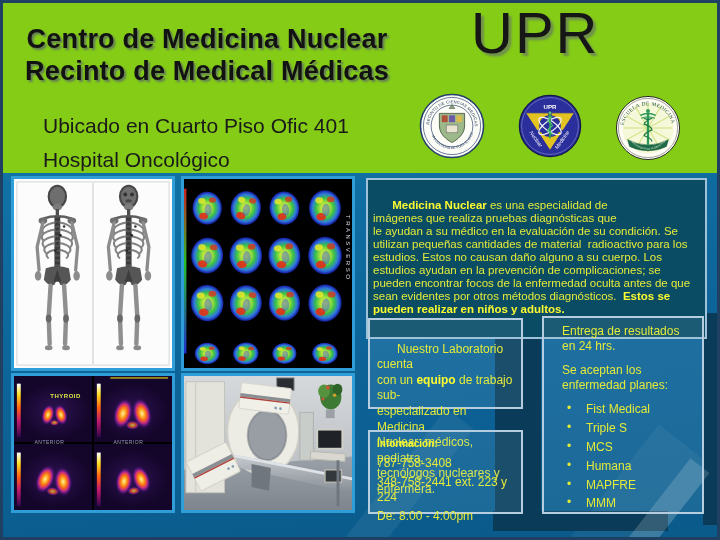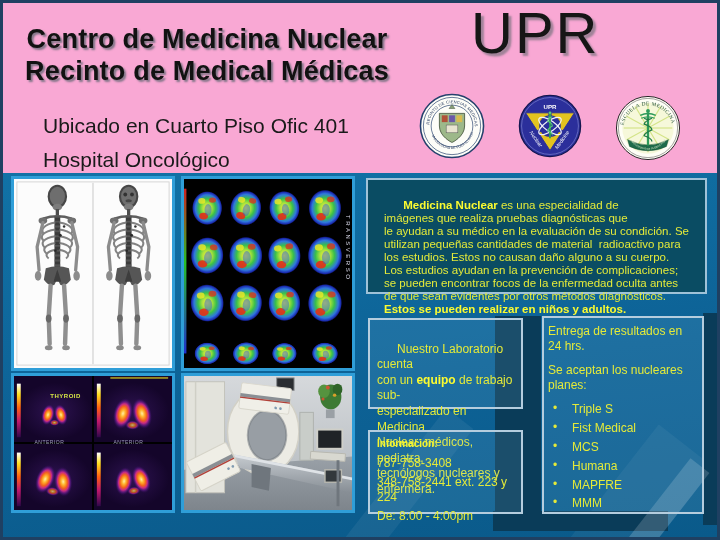--- a/index.html
+++ b/index.html
@@ -1,19 +1,19 @@
 <!DOCTYPE html>
 <html><head>
 <meta charset="utf-8">
 <style>
   html,body{margin:0;padding:0;background:#666;}
   *{box-sizing:border-box;}
   .slide{
     position:relative;width:720px;height:540px;margin:0 auto;
-    background:#f9a8d4;border:3px solid #1f4062;overflow:hidden;
+    background:#84cc16;border:3px solid #1f4062;overflow:hidden;
     font-family:"Liberation Sans",sans-serif;
   }
   
   .title-block{position:absolute;left:0;top:20px;width:408px;text-align:center;color:#121212;}
   .title-line{font-size:27px;font-weight:bold;letter-spacing:.2px;line-height:1.2;
     text-shadow:2px 2px 2px rgba(90,100,110,.75);}
   .subtitle-block{position:absolute;left:40px;top:106px;color:#1a1a1a;font-size:21px;line-height:1.6;}
   .brand{position:absolute;left:468px;top:-4px;font-size:58px;color:#161616;letter-spacing:2px;
     text-shadow:3px 3px 2px rgba(100,105,112,.6);}
   .seal{position:absolute;}
@@ -34,33 +34,33 @@
   .img-bone{left:8px;top:3px;width:164px;height:195px;background:#fff;}
   .img-brain{left:178px;top:3px;width:174px;height:195px;}
   .img-thyroid{left:8px;top:200px;width:164px;height:140px;background:#14052a;}
   .img-scanner{left:178px;top:200px;width:174px;height:140px;background:#b8bcc0;}
   .vlabel{position:absolute;right:1px;top:36px;writing-mode:vertical-rl;font-size:6px;
     letter-spacing:2.5px;color:#d8d8e8;}
   .thy-title{position:absolute;left:23%;top:13%;font-size:6px;font-weight:bold;color:#d8e845;letter-spacing:.5px;}
   .thy-view{position:absolute;top:47%;font-size:5px;color:#9a9ab8;letter-spacing:.5px;}
   .thy-view.v1{left:13%;} .thy-view.v2{left:63%;}
   
-  .tealbox{position:absolute;left:363px;top:5px;width:341px;height:116px;
-    background:#0a4c63;border:2px solid #9fc2d8;padding:6px 16px;
+  .tealbox{position:absolute;left:363px;top:5px;width:341px;height:161px;
+    background:#0a4c63;border:2px solid #9fc2d8;padding:6px 5px;
     color:#e4ea39;font-size:11.5px;line-height:1.135;white-space:pre-wrap;}
   .tealbox .b{color:#fbfb30;font-weight:bold;}
   .bluebox{position:absolute;background:rgba(150,200,235,.13);border:2px solid #b5cdde;
     color:#e4ea39;font-size:12px;line-height:1.3;}
   .box-lab{left:365px;top:145px;width:155px;height:91px;padding:6px 7px;white-space:pre-wrap;}
   .box-lab .b{color:#fbfb30;font-weight:bold;}
   .box-info{left:365px;top:257px;width:155px;height:84px;padding:5px 7px;}
   .info-title{font-weight:bold;color:#f6f62e;font-size:10px;margin-bottom:6px;}
   .info-lines{list-style:none;margin:0;padding:0;}
   .info-lines li{margin:0 0 4px;line-height:1.25;}
-  .box-results{left:539px;top:143px;width:162px;height:198px;padding:6px 4px;}
+  .box-results{left:539px;top:143px;width:162px;height:198px;padding:6px 18px;}
   .res-line{margin-bottom:9px;line-height:1.25;}
   .plans{list-style:none;margin:2px 0 0;padding:0;}
   .plans li{position:relative;padding-left:24px;margin-bottom:4.5px;line-height:1.2;}
   .plans li::before{content:"•";position:absolute;left:5px;top:-1px;color:#e4ea39;font-size:12px;}
 </style>
 </head>
 <body>
 
 <div class="slide">
 
@@ -397,24 +397,24 @@
       <div class="info-title">Información:</div>
       <ul class="info-lines">
           <li>787-758-3408</li>
           <li>348-758-2441 ext. 223 y 224</li>
           <li>De: 8:00  -  4:00pm</li>
         </ul>
     </div>
 
     <div class="bluebox box-results">
       <div class="res-line">Entrega de resultados en 24 hrs.</div>
-      <div class="res-line">Se aceptan los nucleares planes:</div>
+      <div class="res-line">Se aceptan los enfermedad planes:</div>
       <ul class="plans">
+          <li>Fist Medical</li>
           <li>Triple S</li>
-          <li>Fist Medical</li>
           <li>MCS</li>
           <li>Humana</li>
           <li>MAPFRE</li>
           <li>MMM</li>
         </ul>
     </div>
 
   </div>
 </div>
 

